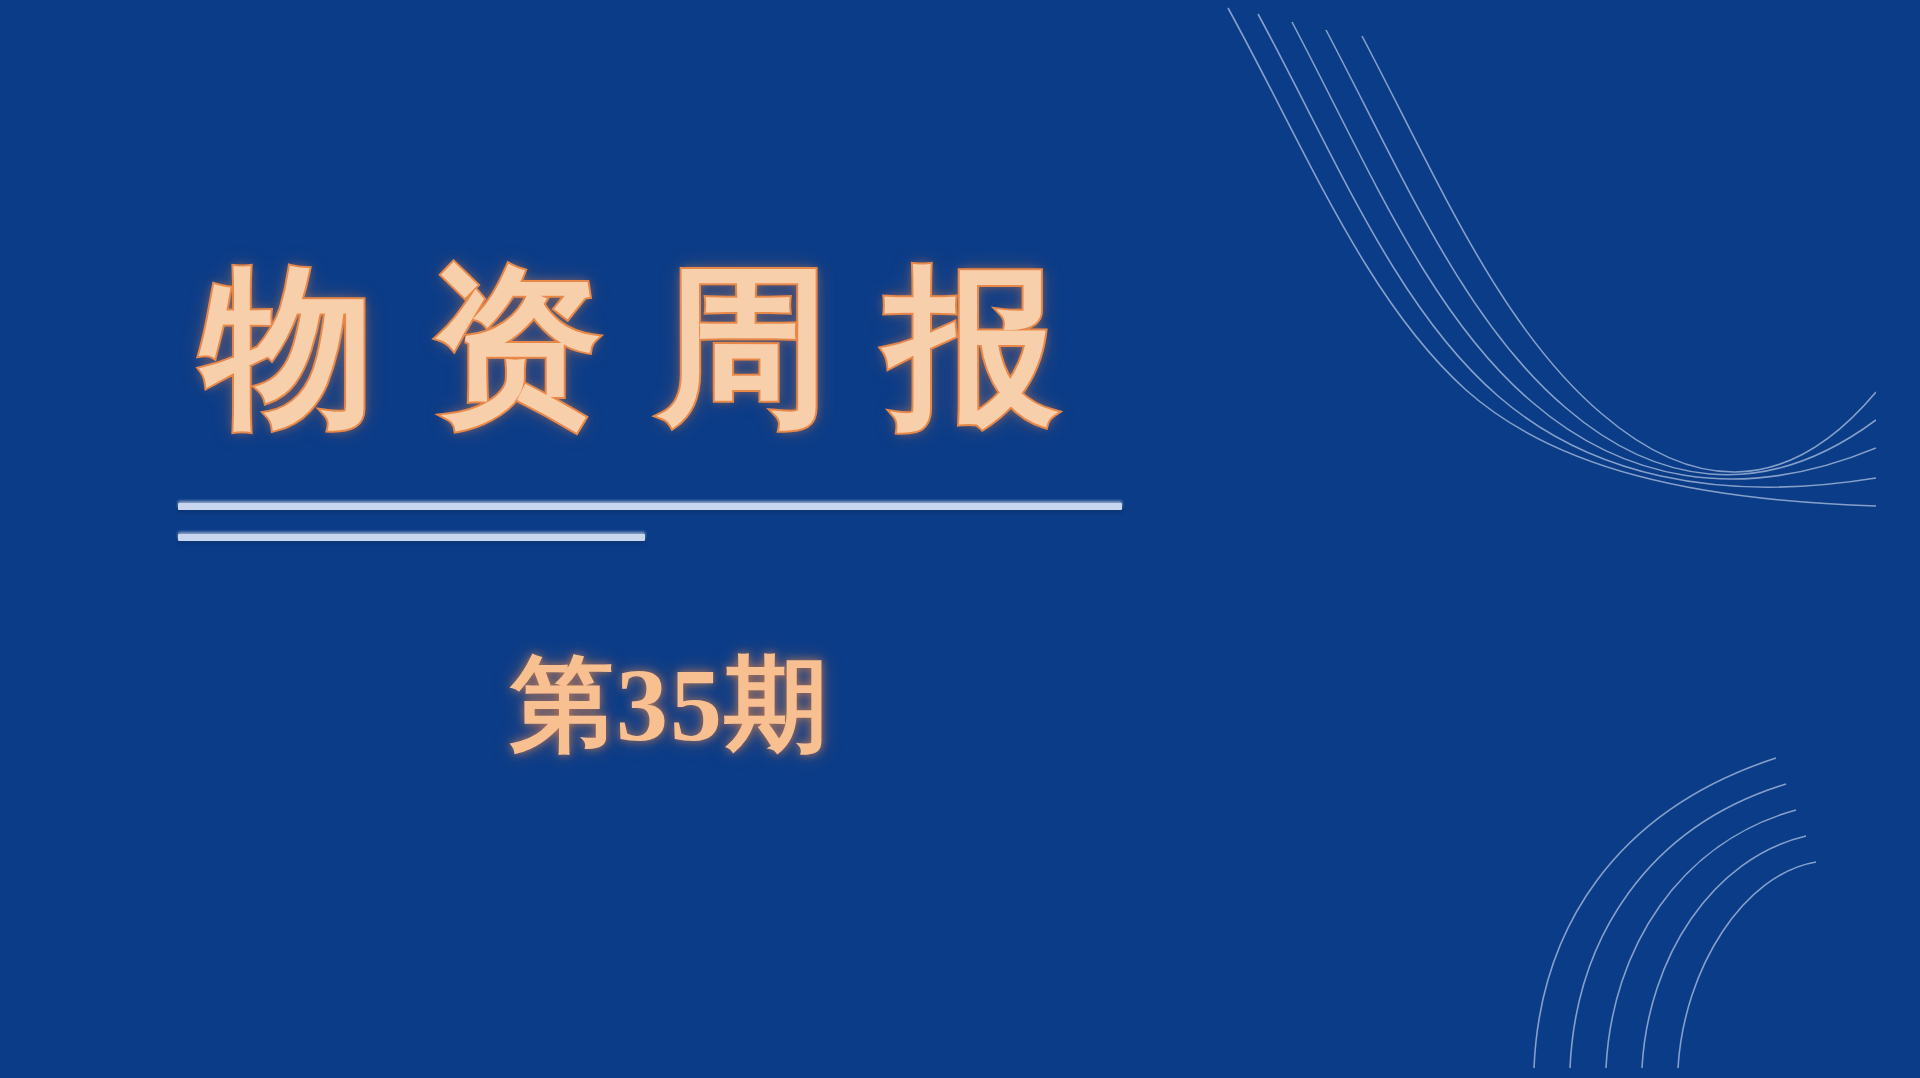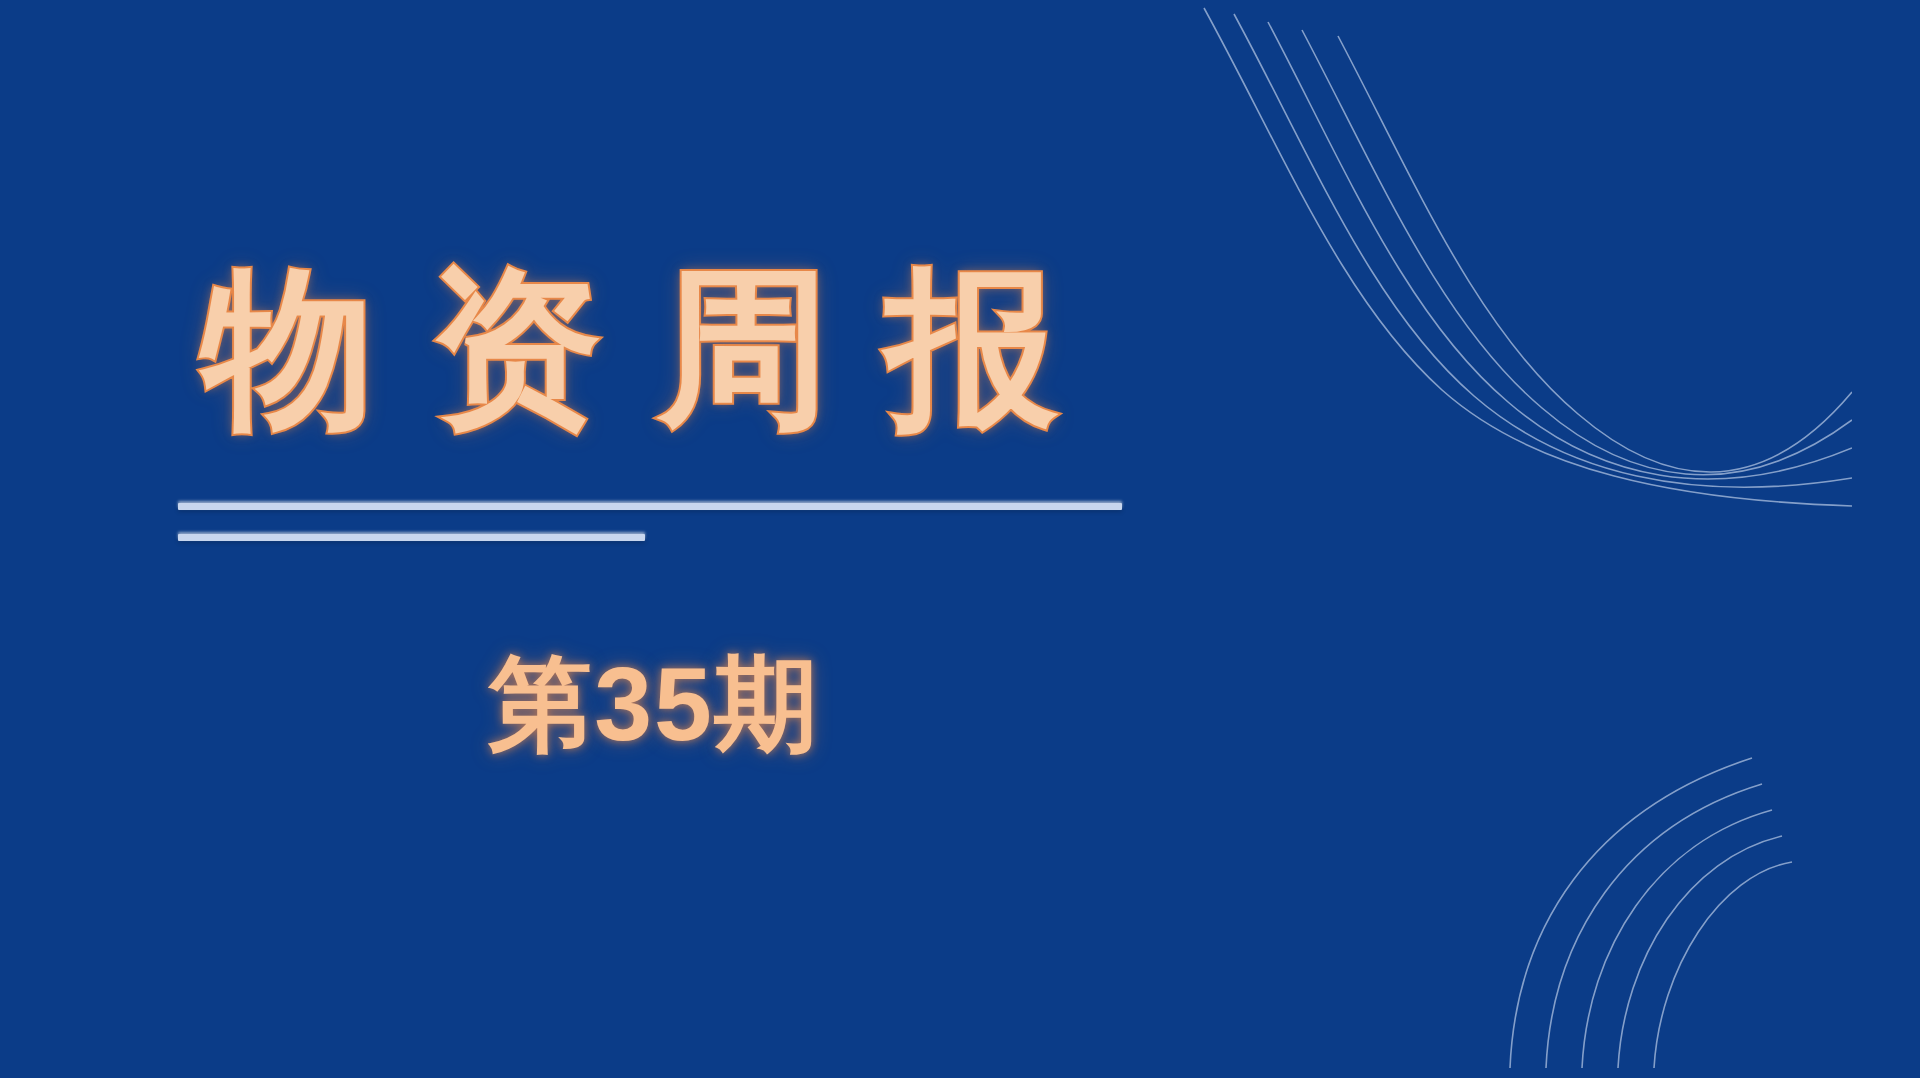--- a/index.html
+++ b/index.html
@@ -6,21 +6,22 @@
     margin: 0;
     padding: 0;
     background: #0b3c88;
   }
   #slide {
     position: relative;
     width: 1852px;
     height: 1078px;
     overflow: hidden;
     background: #0b3c88;
-    font-family: Liberation Sans, sans-serif;
+    font-family: Liberation Serif, serif;
+    padding-left: 24px;
   }
 
   
   .deco {
     position: absolute;
     pointer-events: none;
   }
   #deco-top-right {
     top: 0;
     right: 0;
@@ -78,21 +79,21 @@
     box-shadow: 0 -2px 3px rgba(255,255,255,0.55),
                 0 2px 4px rgba(0,0,0,0.18);
     border-radius: 1px;
   }
   #divider-long  { width: 944px; }
   #divider-short { width: 467px; margin-top: 24px; }
 
   
   #subtitle {
     position: absolute;
-    left: 162px;
+    left: 178px;
     top: 645px;
     width: 984px;
     text-align: center;
     font-size: 104px;
     line-height: 1.15;
     font-weight: 700;
     letter-spacing: 2px;
     color: #f8bf90;
     text-shadow:
         0 0 9px rgba(232,137,74,0.70),

